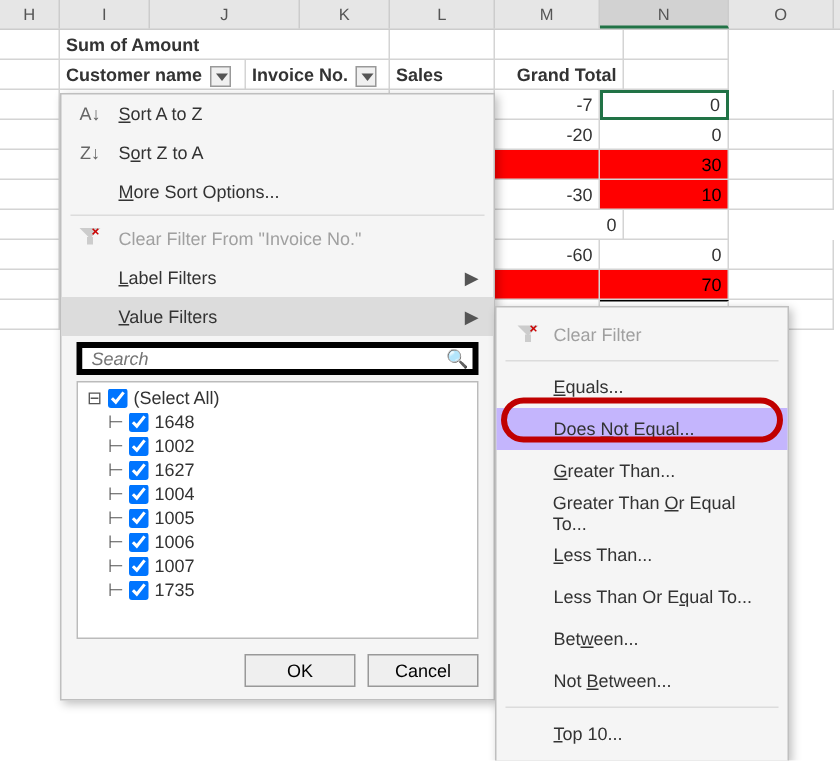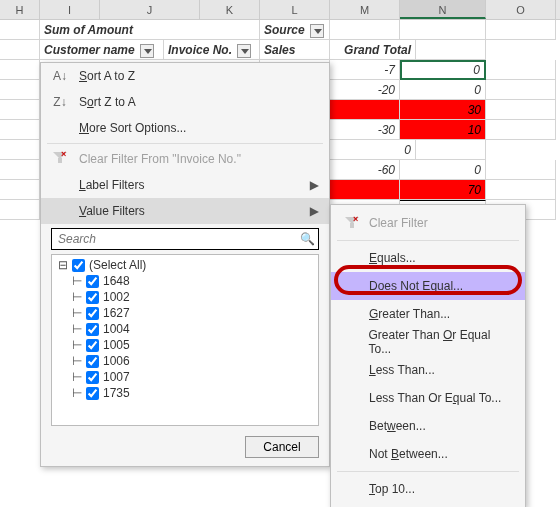--- a/index.html
+++ b/index.html
@@ -41,21 +41,21 @@
   .cK { width: 60px; }
   .cL { width: 70px; }
   .cM { width: 70px; }
   .cN { width: 86px; }
   .cO { width: 70px; }
 
   .grid {
     position: absolute;
     top: 20px; left: 0; right: 0;
   }
-  .row { display: flex; height: 20px; font-style: italic; }
+  .row { display: flex; height: 20px; }
   .cell {
     border-right: 1px solid #d4d4d4;
     border-bottom: 1px solid #d4d4d4;
     padding: 0 4px;
     line-height: 20px;
     font-size: 12px;
     white-space: nowrap;
     overflow: hidden;
   }
   .bold { font-weight: 600; }
@@ -103,21 +103,21 @@
   .mItem.hover { background: #dcdcdc; }
   .mItem .glyph { width: 18px; color: #666; font-size: 12px; text-align: center; }
   .mItem.disabled { color: #a0a0a0; }
   .mItem .arrow { margin-left: auto; color: #555; }
   .mSep { height: 1px; background: #dcdcdc; margin: 2px 6px; }
 
   .searchbox {
     margin: 4px 10px;
     display: flex;
     align-items: center;
-    border: 1px solid #000000;
+    border: 4px solid #000000;
     background: #fff;
     height: 22px;
   }
   .searchbox input {
     border: none;
     flex: 1;
     padding: 0 6px;
     font-style: italic;
     color: #888;
     outline: none;
@@ -228,24 +228,20 @@
   <div class="cM">M</div>
   <div class="cN selcol">N</div>
   <div class="cO">O</div>
 </div>
 
 <div class="grid">
 
   <div class="row">
     <div class="cell cH"></div>
     <div class="cell bold" style="width:220px">Sum of Amount</div>
-    <div class="cell bold" style="width:70px">
-      <span>Source</span>
-      <span class="dropbtn"></span>
-    </div>
     <div class="cell cM"></div>
     <div class="cell cN"></div>
     <div class="cell cO"></div>
   </div>
 
   <div class="row">
     <div class="cell cH"></div>
     <div class="cell bold" style="width:124px">
       <span>Customer name</span>
       <span class="dropbtn"></span>
@@ -405,20 +401,21 @@
         <span>1007</span>
       </div>
     <div class="chkrow">
         <span class="tree-glyph"></span>
         <span class="tree-glyph">⊢</span>
         <input type="checkbox" checked="" style="">
         <span>1735</span>
       </div>
   </div>
   <div class="btnbar">
+    <button>OK</button>
     <button>Cancel</button>
   </div>
 </div>
 
 <div class="menu2">
   <div class="m2Item disabled">
     <span class="funnel dis funnelx">
         <span class="x">×</span>
       </span>
     <span>Clear Filter</span>

